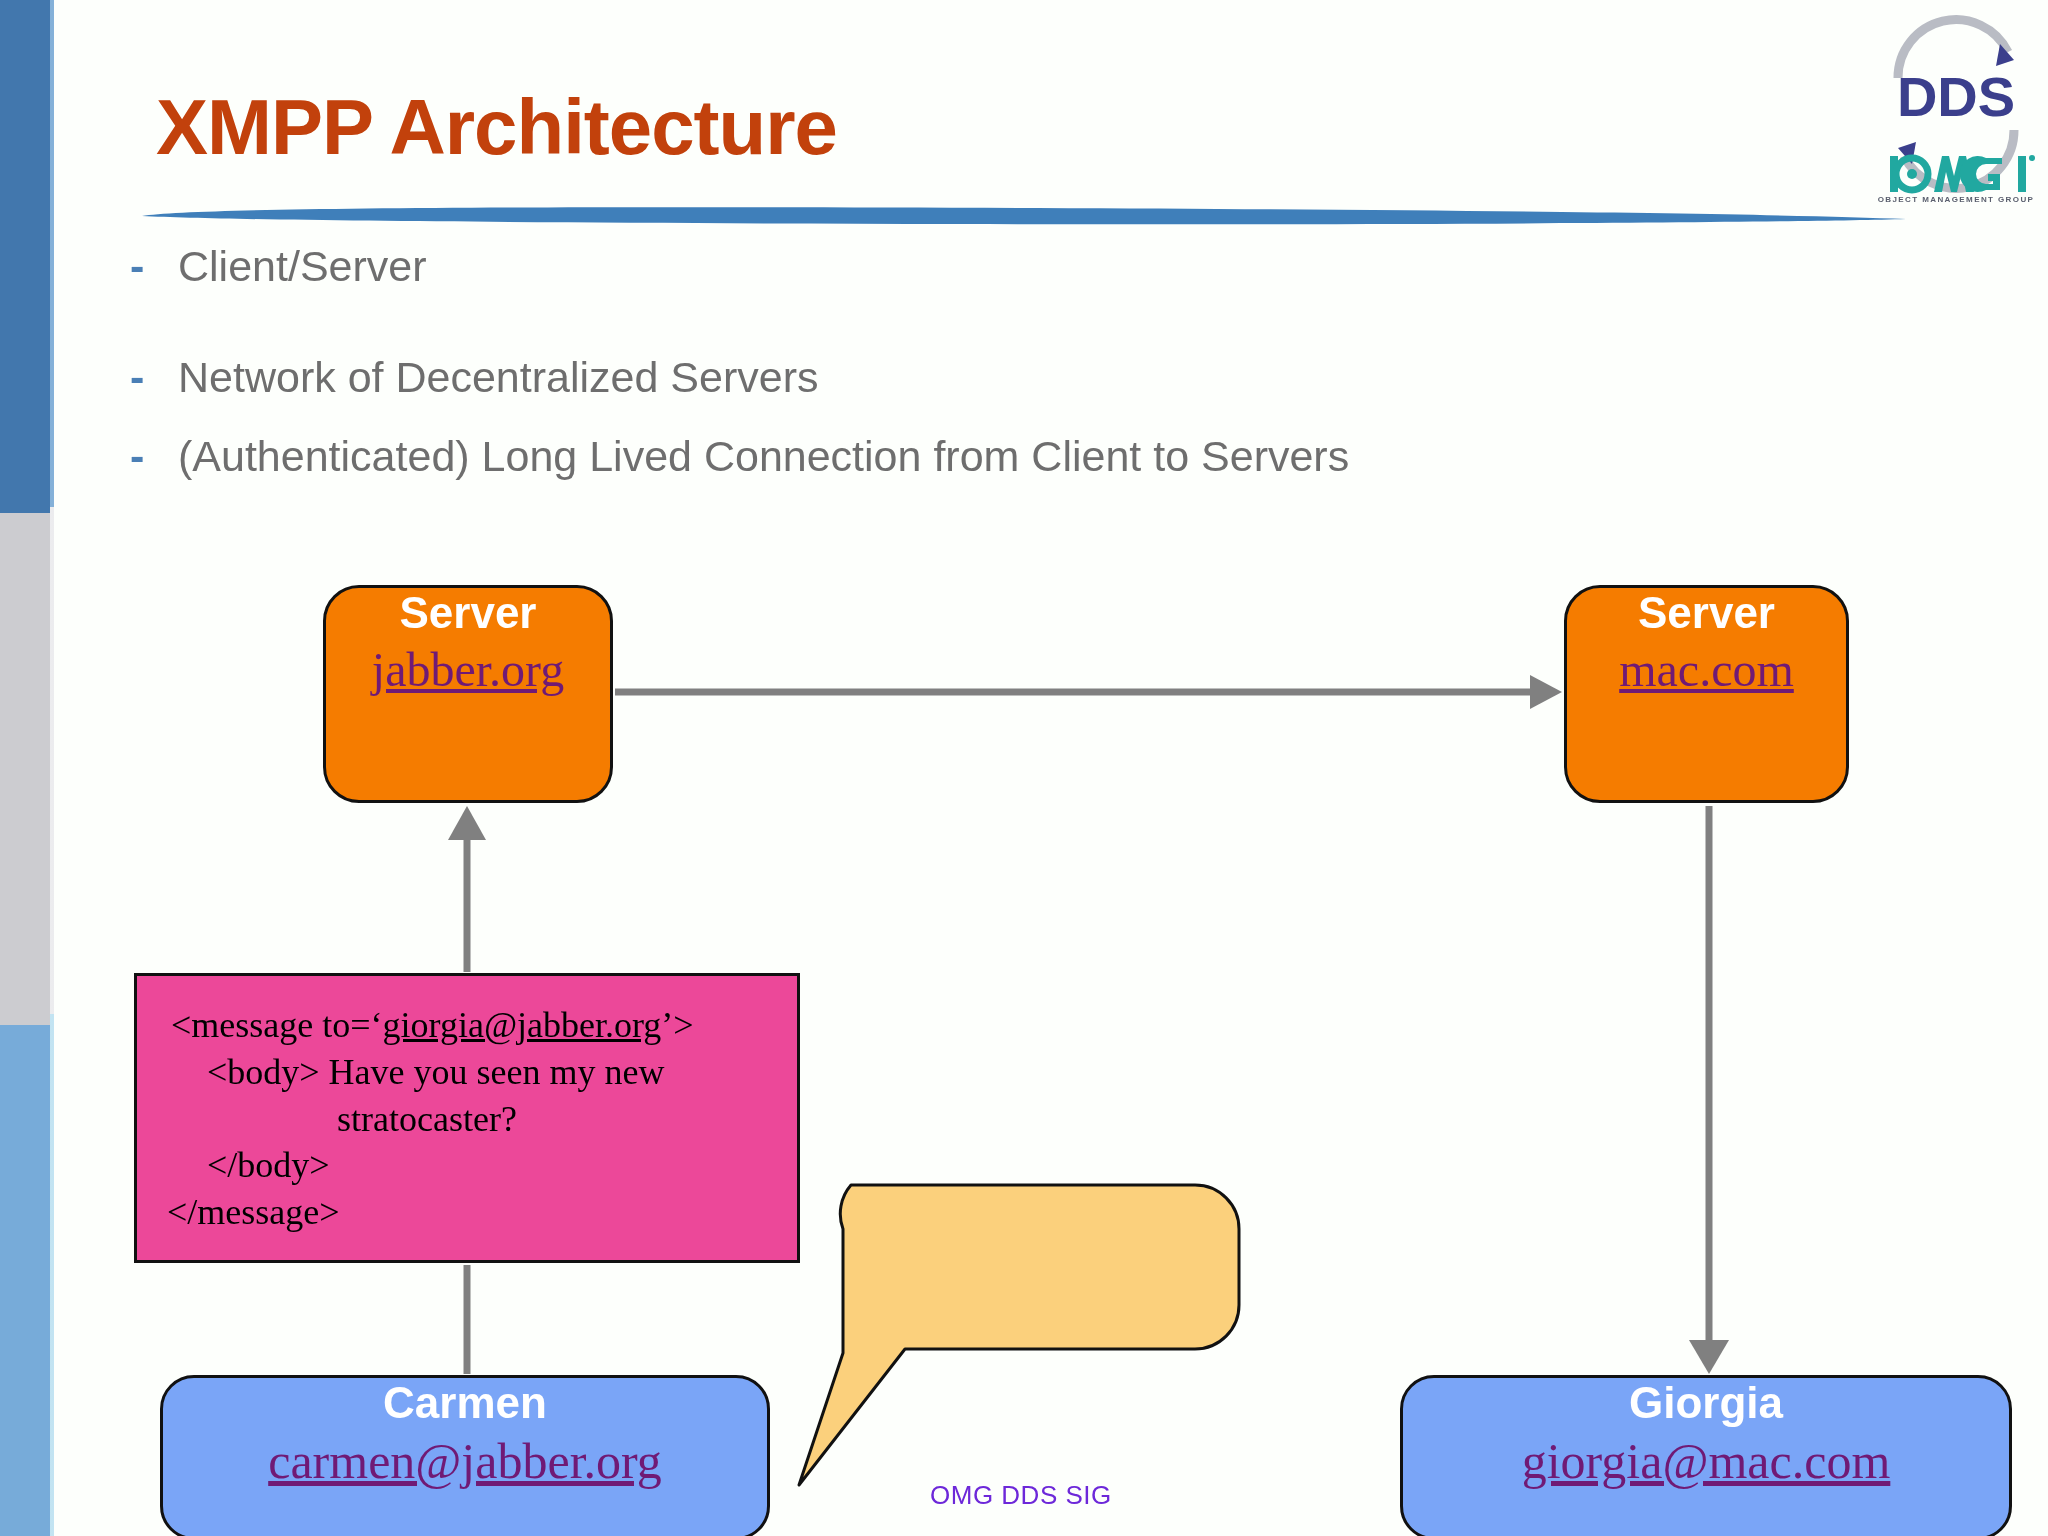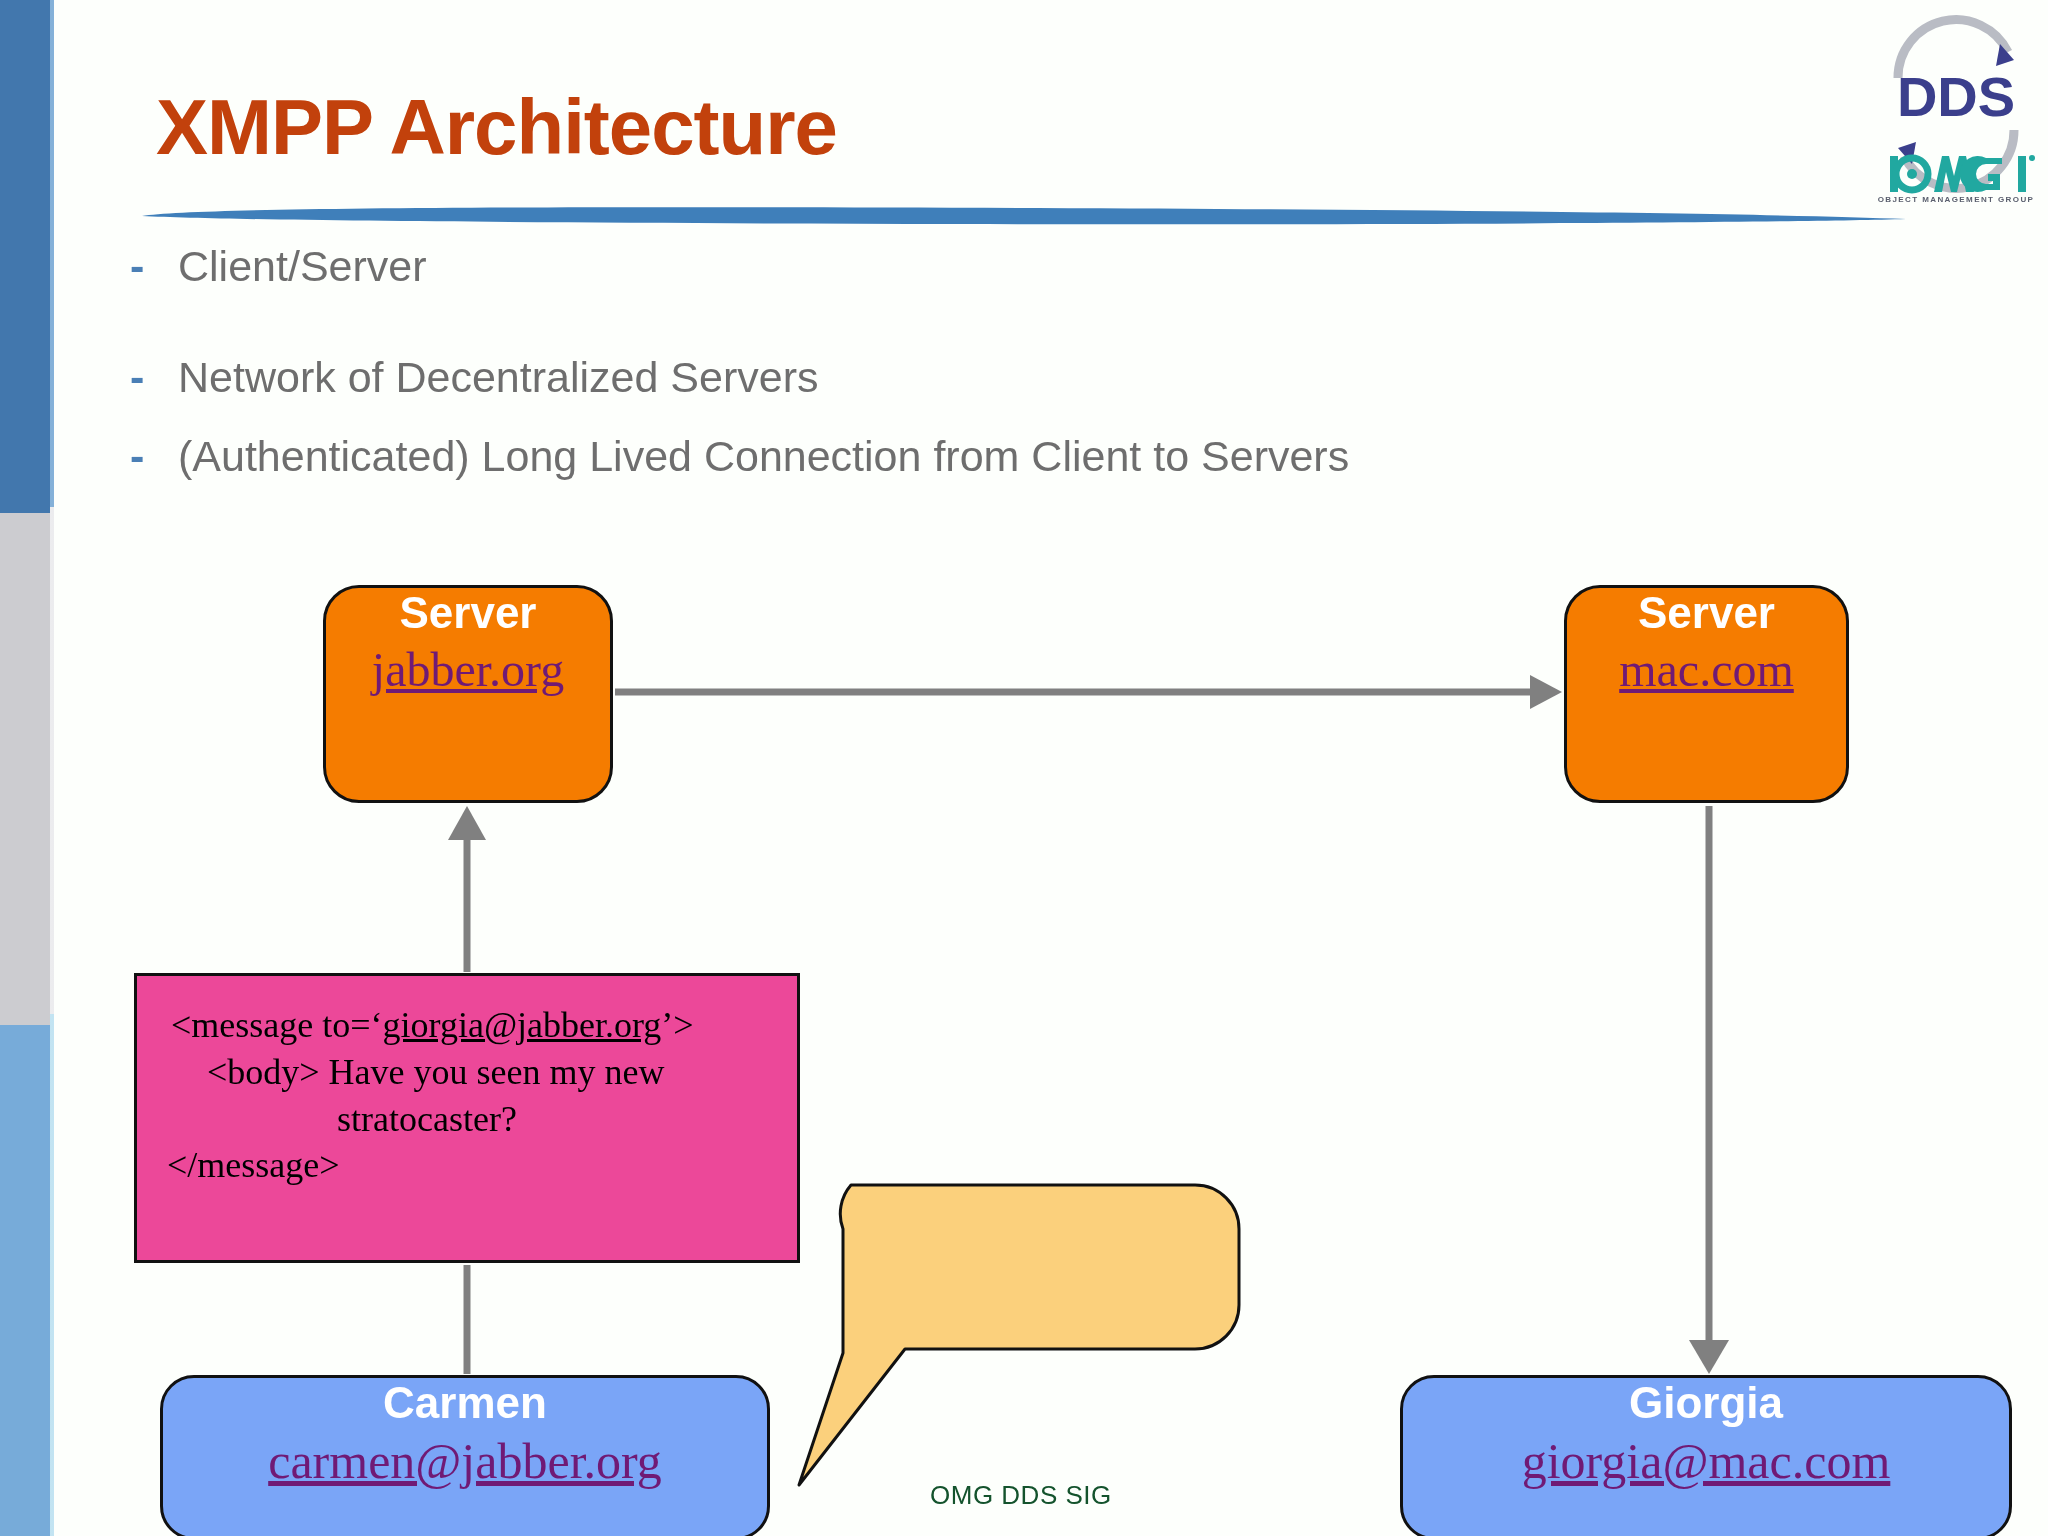--- a/index.html
+++ b/index.html
@@ -165,21 +165,21 @@
     width: 2048px; height: 1536px;
     pointer-events: none;
   }
 
   
   .footer {
     position: absolute;
     left: 930px;
     top: 1480px;
     font-size: 26px;
-    color: #14532d;
+    color: #6d28d9;
     letter-spacing: .5px;
   }
 </style>
 </head>
 <body>
 
 <div id="slide">
 
   <div class="sidebar">
     <div class="sidebar-seg seg-top"></div>
@@ -263,20 +263,21 @@
 
   <div class="node person" id="person-giorgia">
     <div class="nm">Giorgia</div>
     <div class="addr">giorgia@mac.com</div>
   </div>
 
   <div id="message-box">
     <span class="ln l1"><span>&lt;message to=‘</span><span class="jid">giorgia@jabber.org</span><span>’&gt;</span></span>
     <span class="ln l2">&lt;body&gt; Have you seen my new</span>
     <span class="ln l3">stratocaster?</span>
+    <span class="ln l4">&lt;/body&gt;</span>
     <span class="ln l5">&lt;/message&gt;</span>
   </div>
 
   <svg id="speech-bubble" viewBox="0 0 460 320">
     <path d="M56 10 H400 a44 44 0 0 1 44 44 V130 a44 44 0 0 1 -44 44 H110 L4 310 L48 178 V54 a44 44 0 0 1 8 -44 Z" fill="#fbd07c" stroke="#111111" stroke-width="3" stroke-linejoin="round"></path>
     <text x="240" y="100" text-anchor="middle" font-family="Liberation Sans, sans-serif" font-size="30" fill="#222"></text>
   </svg>
 
   <div class="footer">OMG DDS SIG</div>
 

